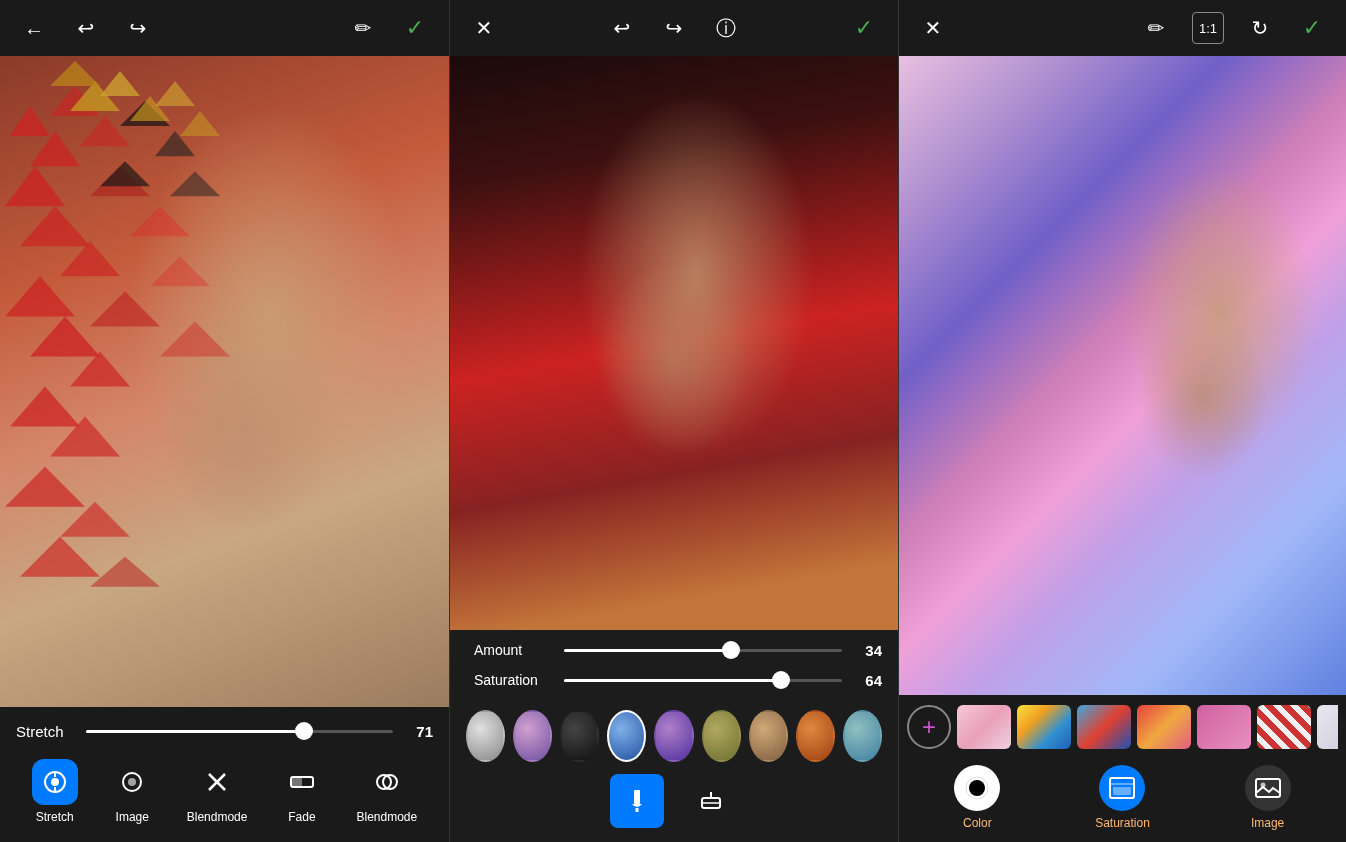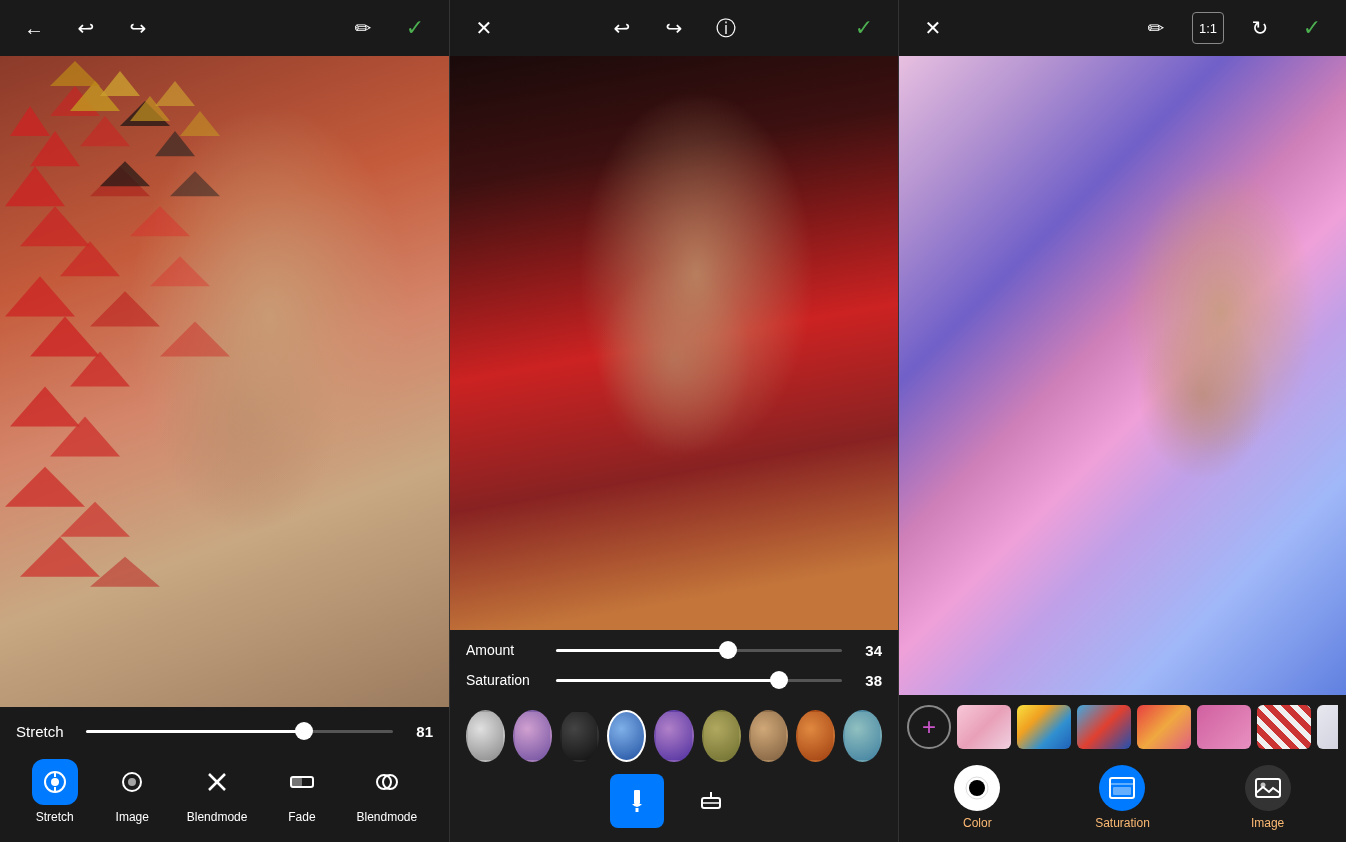--- a/index.html
+++ b/index.html
@@ -154,20 +154,21 @@
     .bottom-controls-2 {
       background: rgba(30,30,30,0.92);
       padding: 10px 16px 0;
       flex-shrink: 0;
     }
     .slider-row {
       display: flex;
       align-items: center;
       gap: 10px;
       margin-bottom: 10px;
+      margin-left: 8px;
     }
     .slider-row-label {
       color: #fff;
       font-size: 14px;
       width: 80px;
     }
     .color-swatches {
       display: flex;
       gap: 8px;
       padding: 10px 0 12px;
@@ -417,21 +418,21 @@
 
   <div class="bottom-controls-1">
     <div class="stretch-row">
       <span class="stretch-label">Stretch</span>
       <div class="slider-container">
         <div class="slider-track">
           <div class="slider-fill" style="width:71%"></div>
           <div class="slider-thumb" style="left:71%"></div>
         </div>
       </div>
-      <span class="slider-value">81</span>
+      <span class="slider-value">71</span>
     </div>
 
     <div class="tool-bar-1">
 
       <div class="tool-item">
         <div class="tool-icon-wrap active">
           <svg width="26" height="26" viewBox="0 0 26 26">
             <circle cx="13" cy="13" r="10" fill="none" stroke="white" stroke-width="2"></circle>
             <circle cx="13" cy="13" r="4" fill="white"></circle>
             <line x1="13" y1="3" x2="13" y2="8" stroke="white" stroke-width="2"></line>
@@ -518,21 +519,21 @@
     </div>
 
     <div class="slider-row">
       <span class="slider-row-label">Saturation</span>
       <div class="slider-container">
         <div class="slider-track">
           <div class="slider-fill" style="width:78%"></div>
           <div class="slider-thumb" style="left:78%"></div>
         </div>
       </div>
-      <span class="slider-value">38</span>
+      <span class="slider-value">64</span>
     </div>
 
     <div class="color-swatches">
       <div class="swatch sw-silver"></div>
       <div class="swatch sw-purple"></div>
       <div class="swatch sw-dark"></div>
       <div class="swatch sw-blue active"></div>
       <div class="swatch sw-violet"></div>
       <div class="swatch sw-olive"></div>
       <div class="swatch sw-tan"></div>

